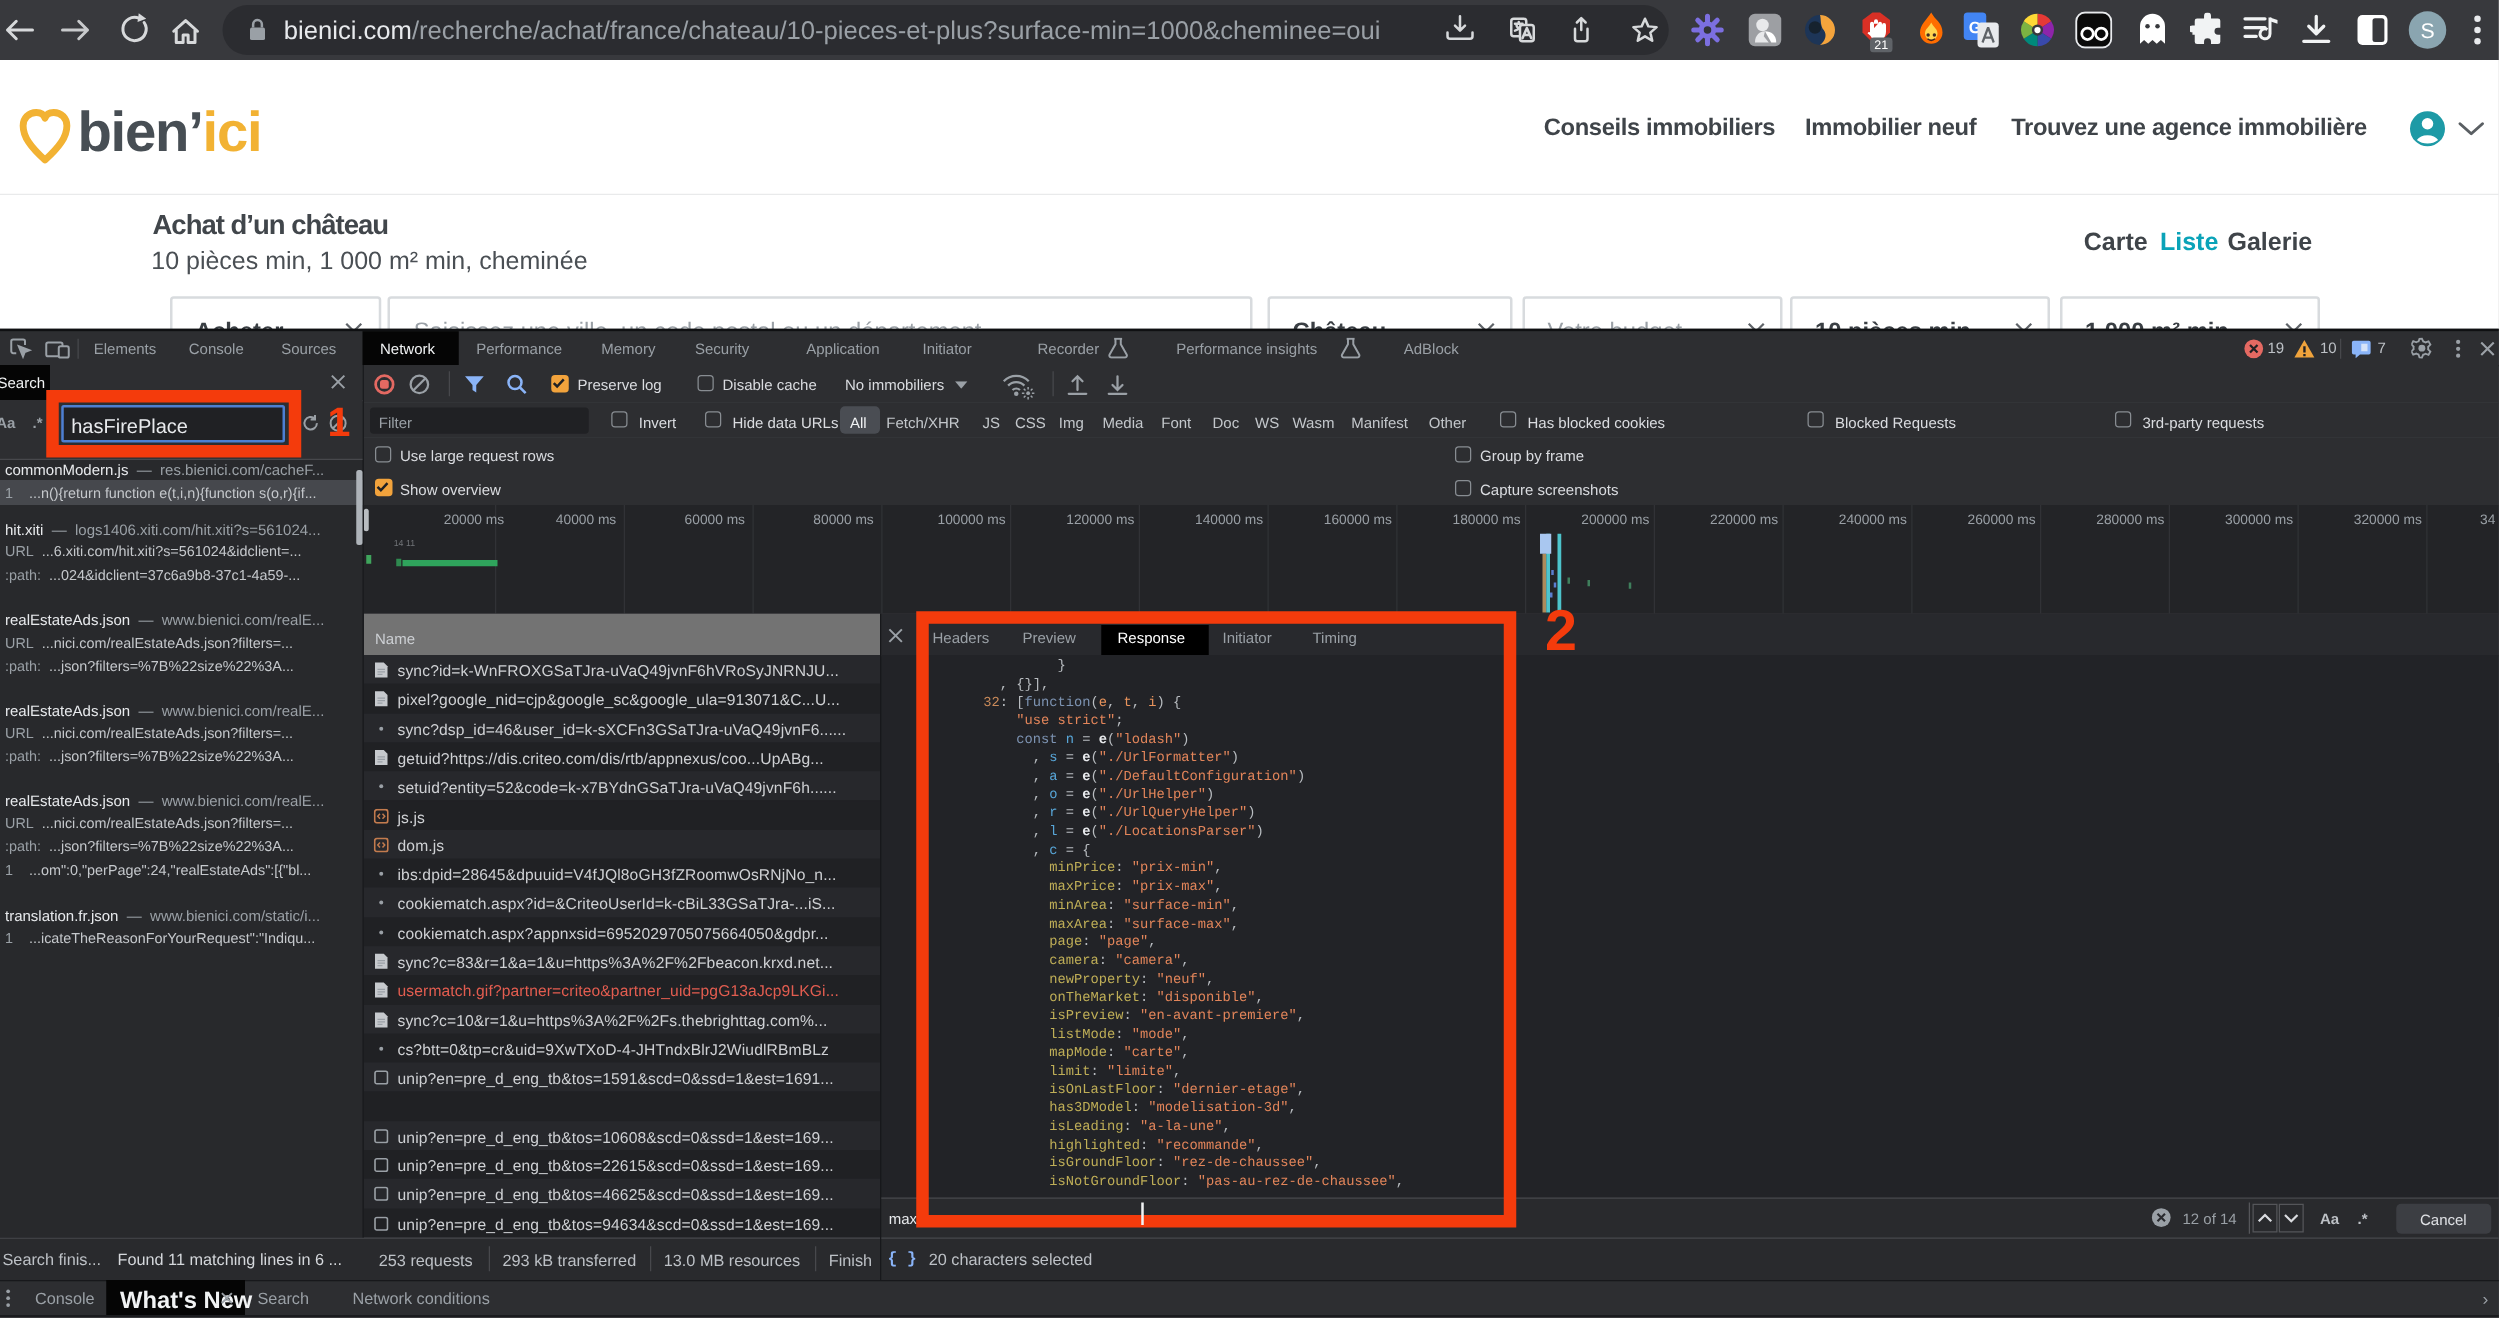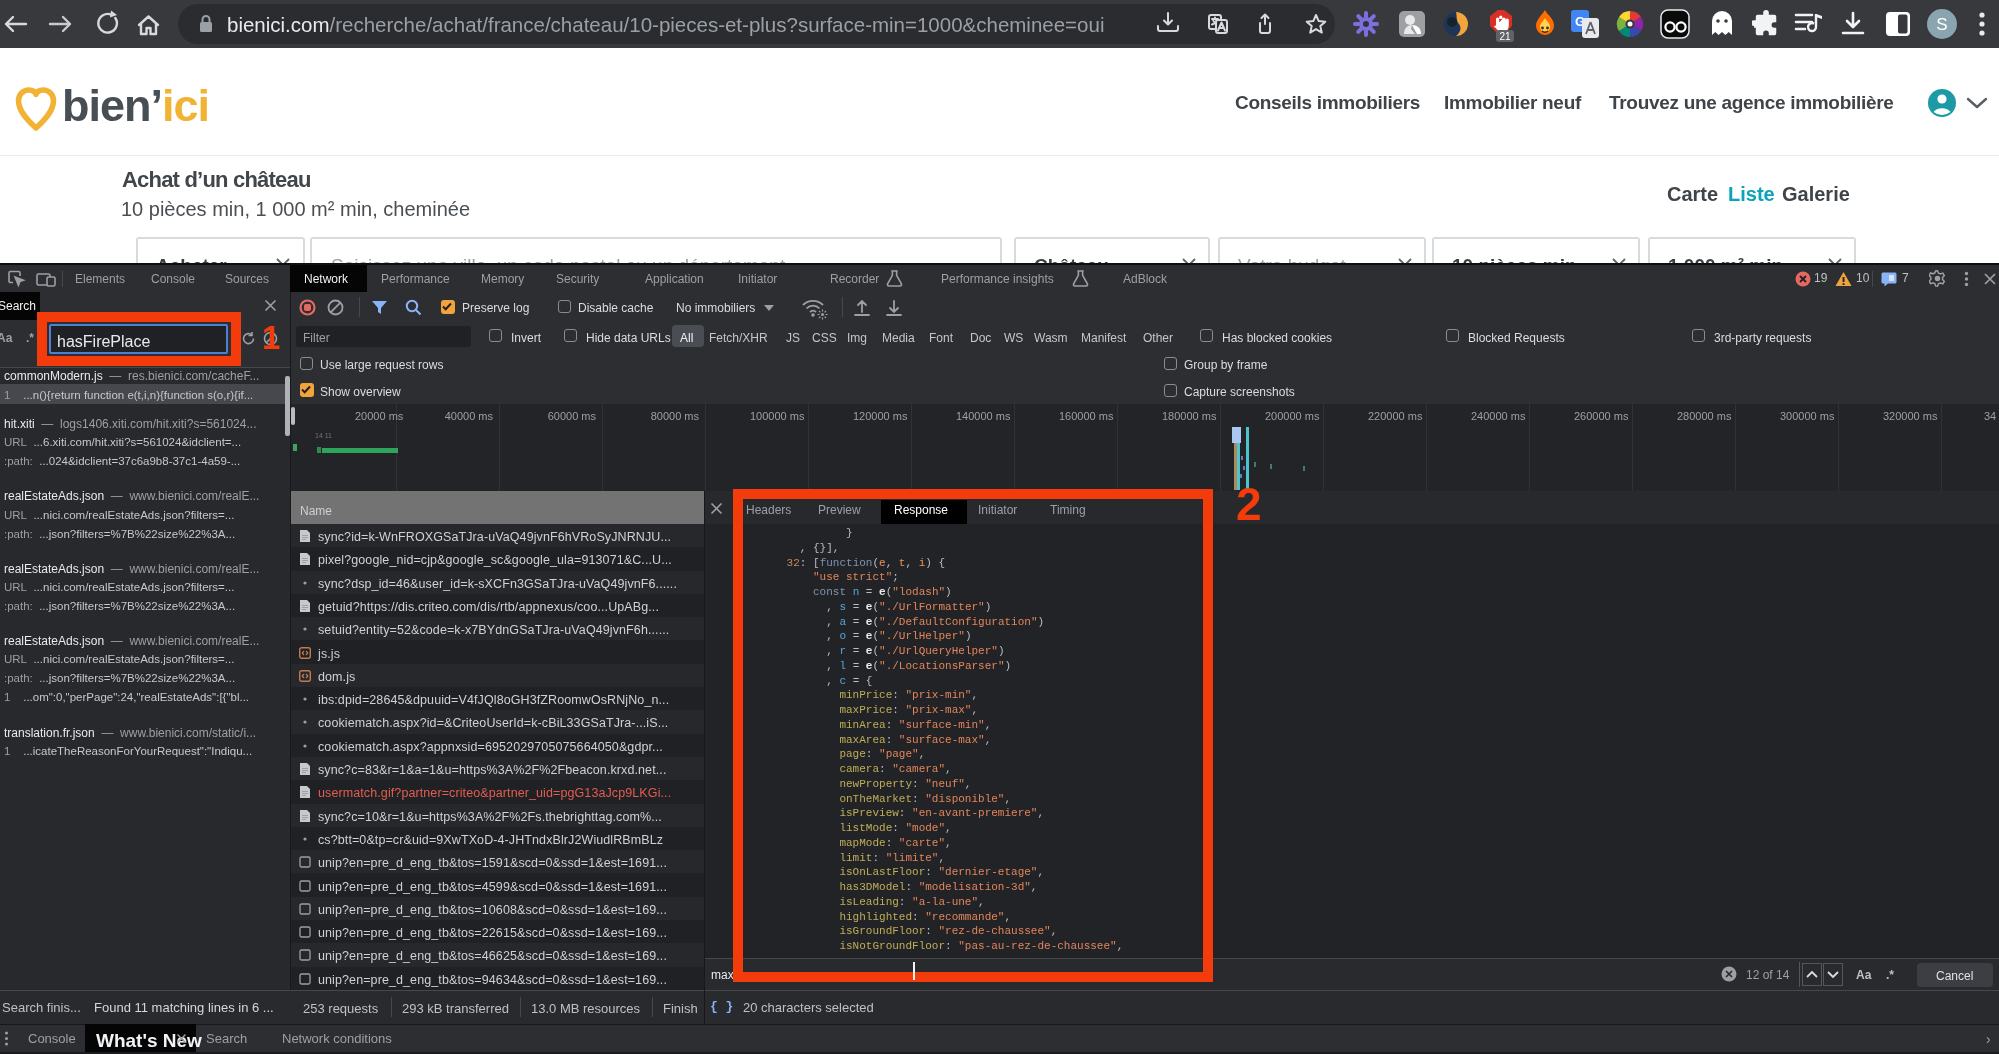--- a/index.html
+++ b/index.html
@@ -541,26 +541,20 @@
         <circle cx="2" cy="2" r="1.6" fill="#9aa0a6"></circle>
       </svg>
       <div class="rtx" style="color:#cfd1d4">cs?btt=0&amp;tp=cr&amp;uid=9XwTXoD-4-JHTndxBlrJ2WiudlRBmBLz</div>
     </div>
 <div class="a row" style="top:587.2px;background:#27282c">
       <svg class="a" style="left:8px;top:6px" width="12" height="12" viewBox="0 0 12 12">
         <rect x="1" y="1" width="10" height="10" rx="1.5" fill="none" stroke="#9aa0a6" stroke-width="1.3"></rect>
       </svg>
       <div class="rtx" style="color:#cfd1d4">unip?en=pre_d_eng_tb&amp;tos=1591&amp;scd=0&amp;ssd=1&amp;est=1691...</div>
     </div>
-<div class="a row" style="top:610.5px;background:#202124">
-      <svg class="a" style="left:8px;top:6px" width="12" height="12" viewBox="0 0 12 12">
-        <rect x="1" y="1" width="10" height="10" rx="1.5" fill="none" stroke="#9aa0a6" stroke-width="1.3"></rect>
-      </svg>
-      <div class="rtx" style="color:#cfd1d4">unip?en=pre_d_eng_tb&amp;tos=4599&amp;scd=0&amp;ssd=1&amp;est=1691...</div>
-    </div>
 <div class="a row" style="top:633.8px;background:#27282c">
       <svg class="a" style="left:8px;top:6px" width="12" height="12" viewBox="0 0 12 12">
         <rect x="1" y="1" width="10" height="10" rx="1.5" fill="none" stroke="#9aa0a6" stroke-width="1.3"></rect>
       </svg>
       <div class="rtx" style="color:#cfd1d4">unip?en=pre_d_eng_tb&amp;tos=10608&amp;scd=0&amp;ssd=1&amp;est=169...</div>
     </div>
 <div class="a row" style="top:657.1px;background:#202124">
       <svg class="a" style="left:8px;top:6px" width="12" height="12" viewBox="0 0 12 12">
         <rect x="1" y="1" width="10" height="10" rx="1.5" fill="none" stroke="#9aa0a6" stroke-width="1.3"></rect>
       </svg>

